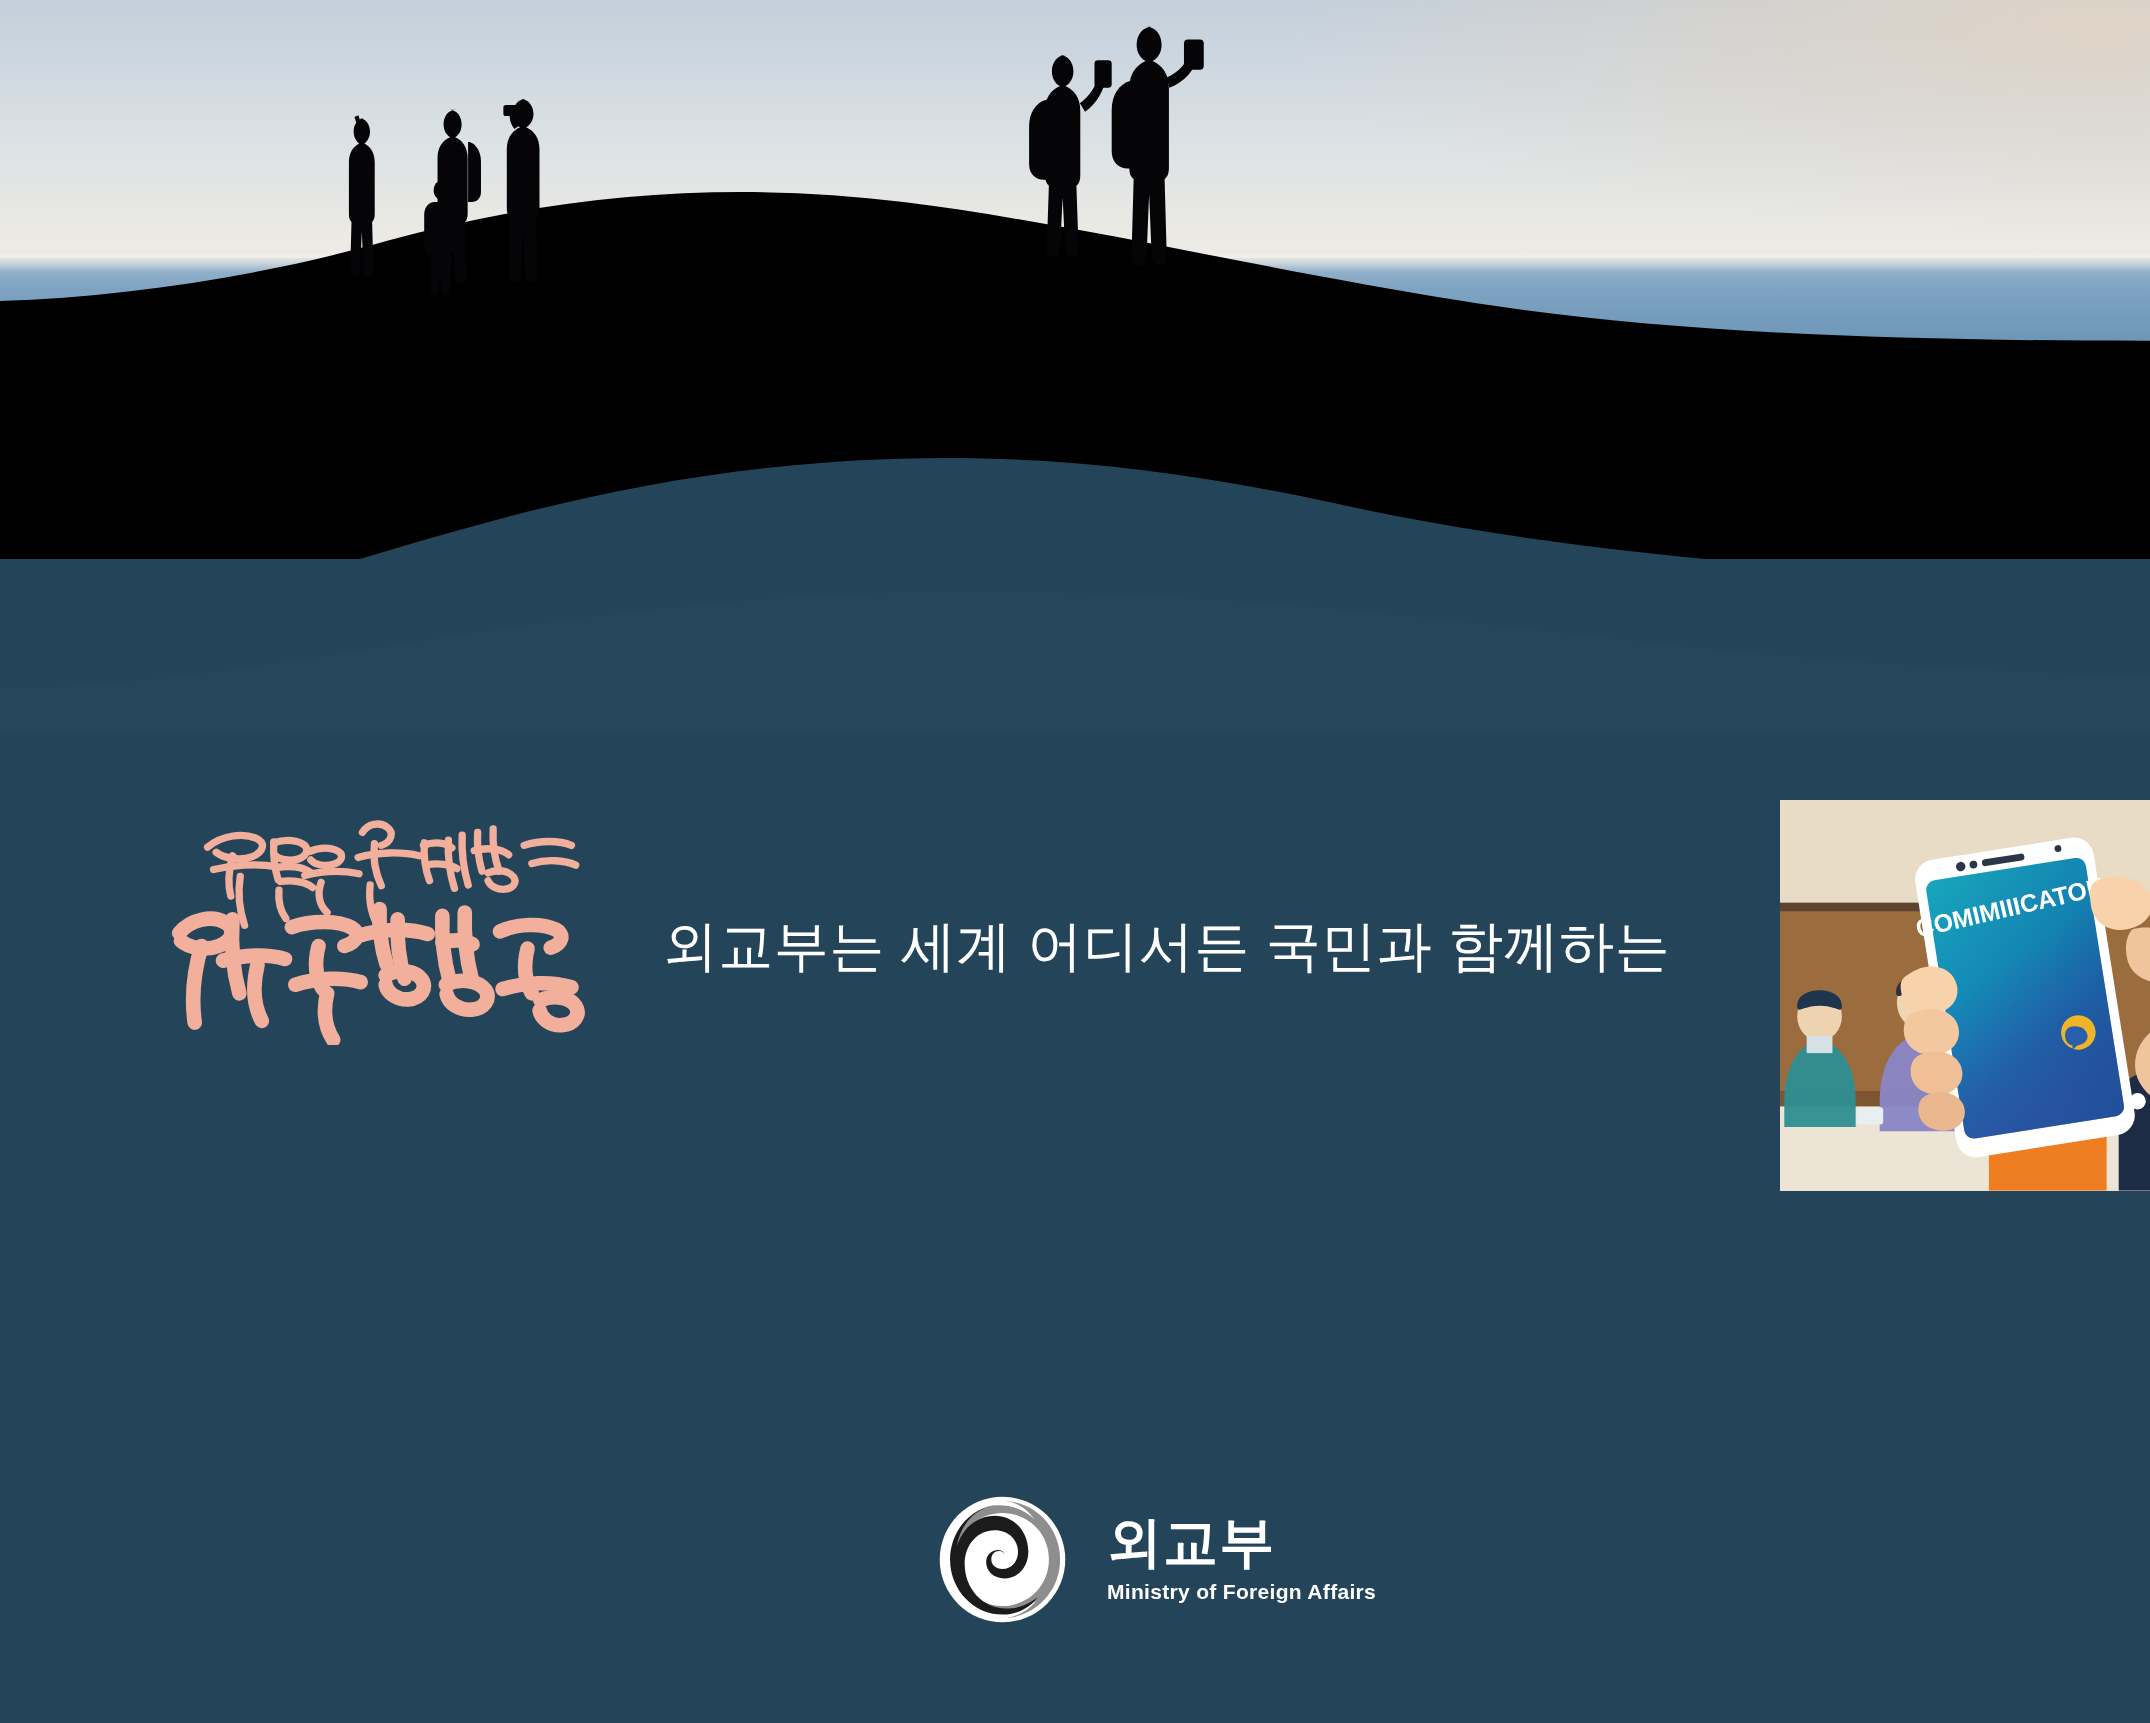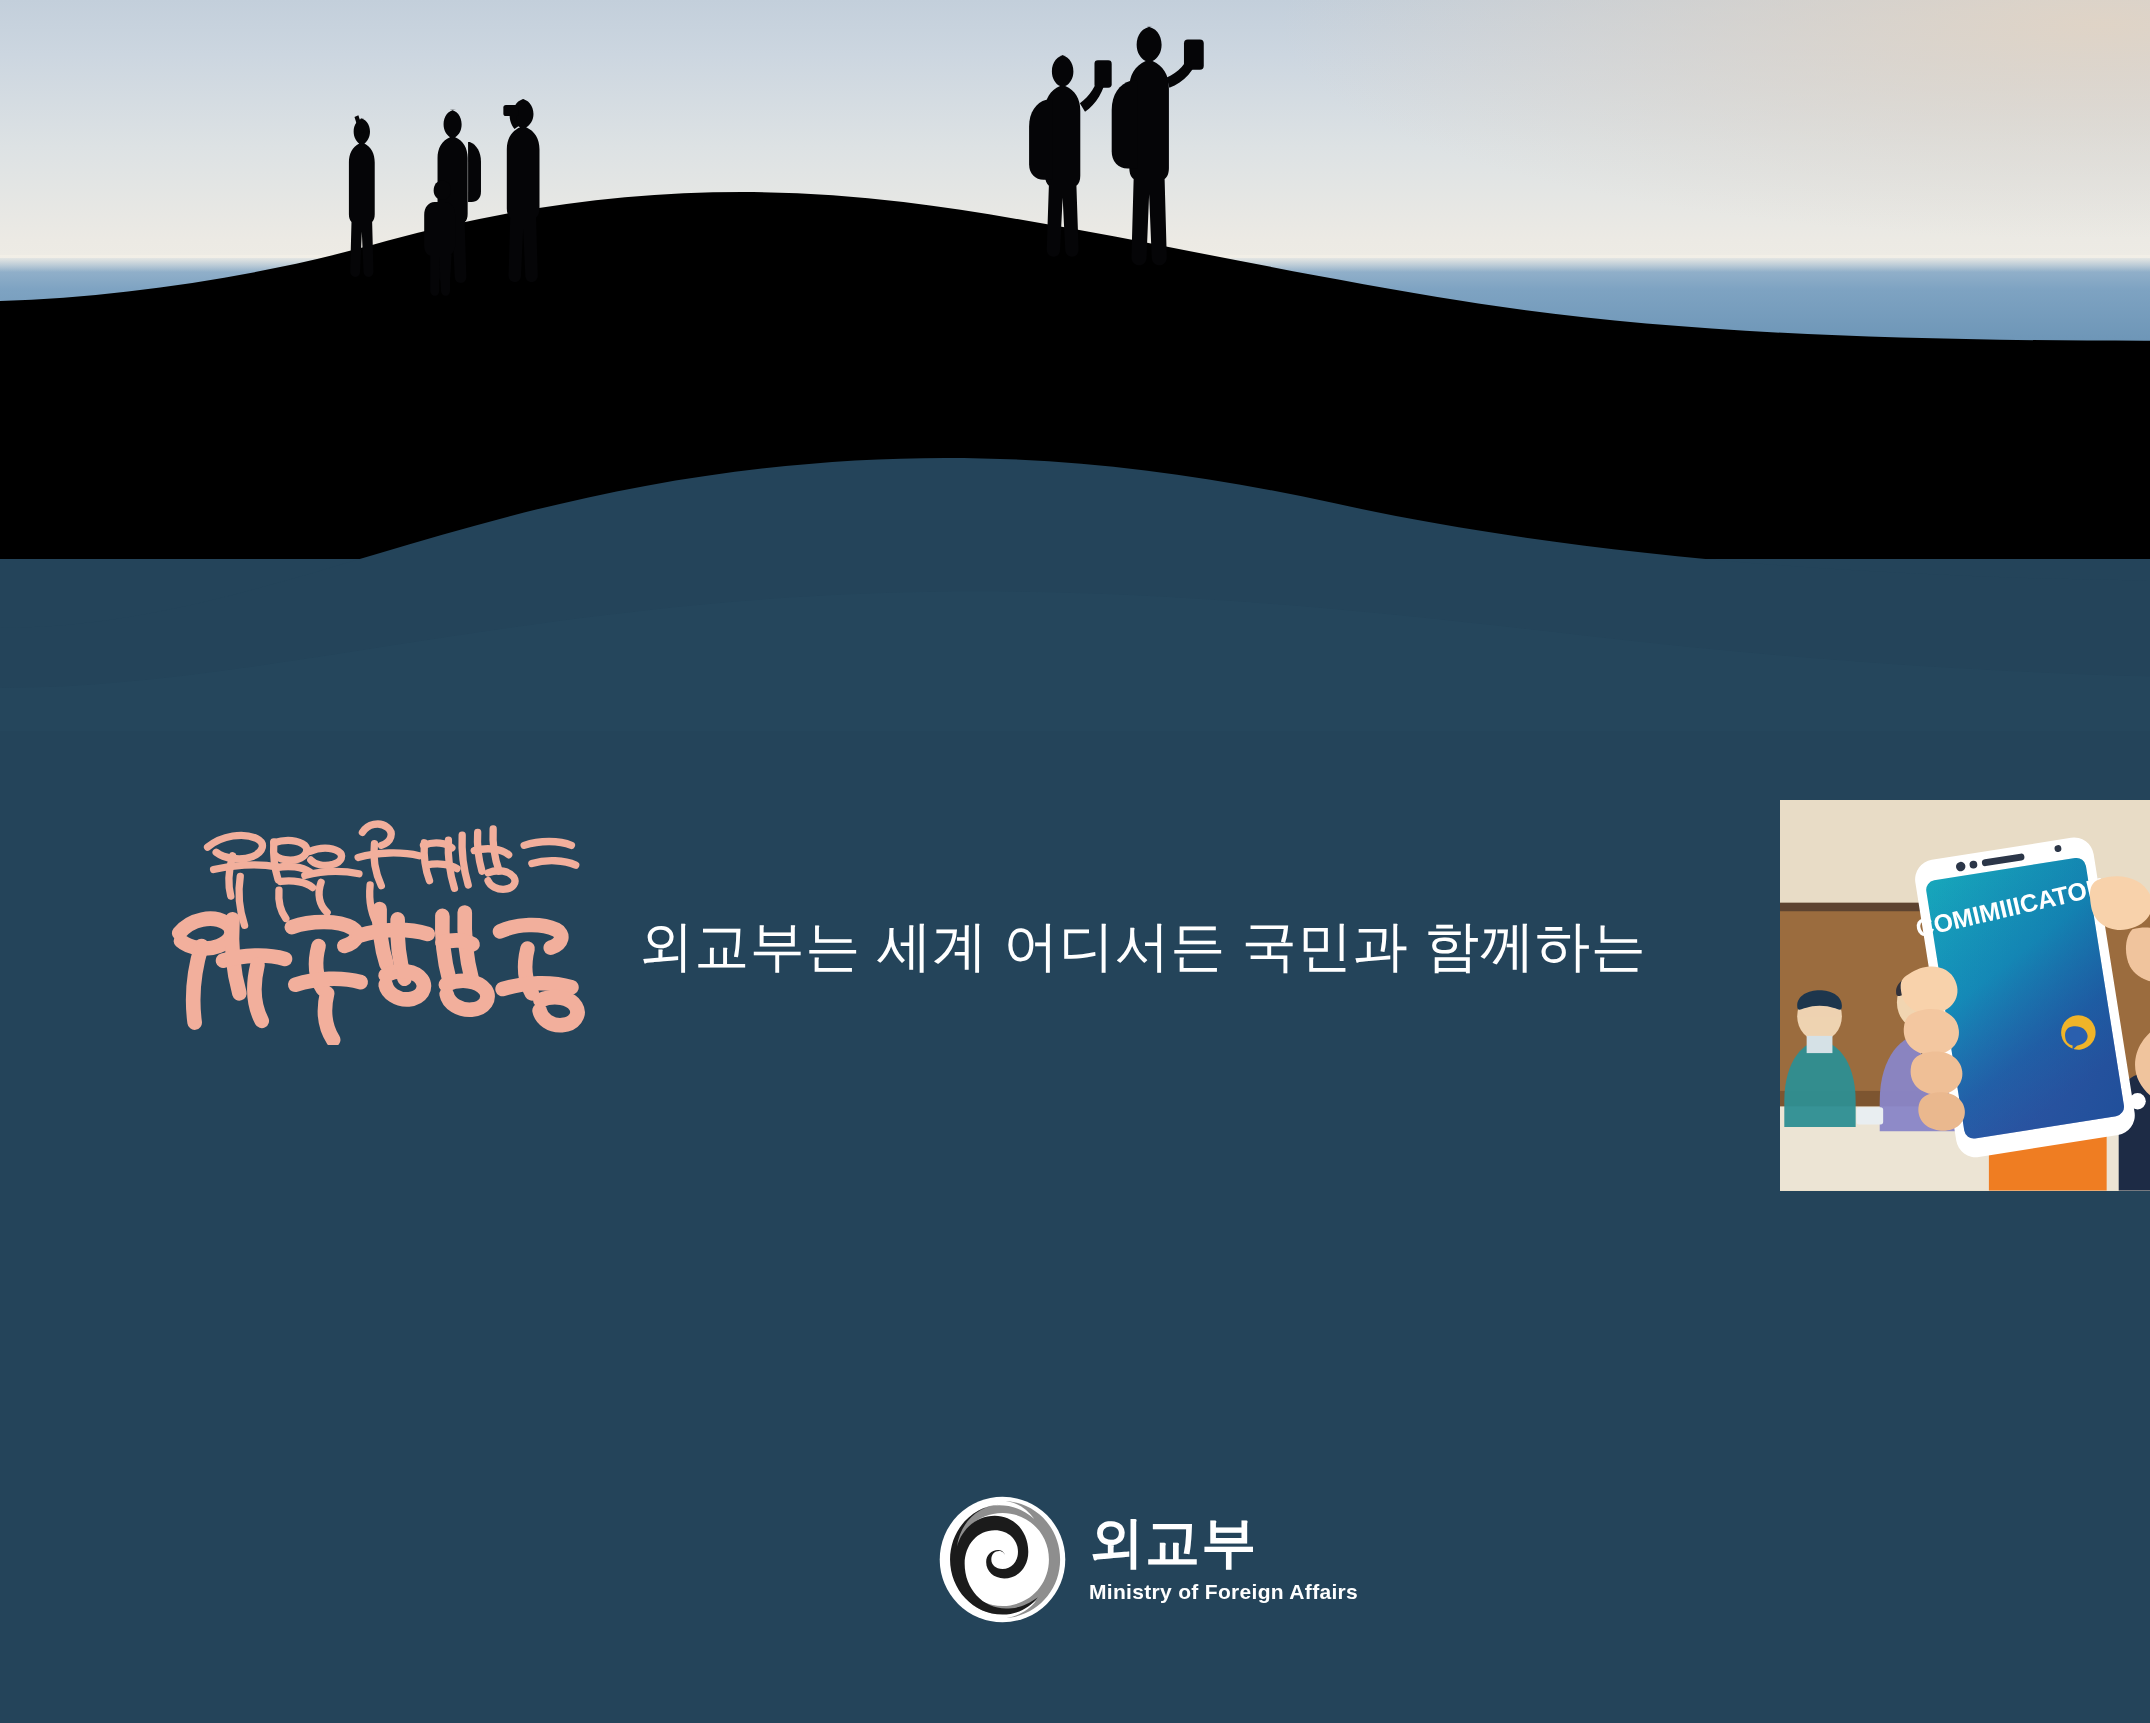--- a/index.html
+++ b/index.html
@@ -81,21 +81,21 @@
   .calligraphy {
     position: absolute;
     left: 168px;
     top: 47px;
     width: 443px;
     height: 241px;
   }
 
   .headline {
     position: absolute;
-    left: 592px;
+    left: 616px;
     top: 146px;
     width: 1101px;
     color: #ffffff;
   }
   .headline-line {
     font-size: 55px;
     line-height: 1.58;
     font-weight: 300;
     letter-spacing: .01em;
     white-space: nowrap;
@@ -116,21 +116,21 @@
 
   
   .footer-logo {
     position: absolute;
     left: 938px;
     top: 1488px;
     width: 456px;
     height: 142px;
     display: flex;
     align-items: center;
-    gap: 22px;
+    gap: 40px;
   }
   .emblem { width: 129px; height: 129px; flex: 0 0 auto; }
   .footer-text { display: flex; flex-direction: column; justify-content: center; }
   .footer-ko {
     font-size: 55px;
     font-weight: 700;
     color: #ffffff;
     line-height: 1.05;
     letter-spacing: .02em;
   }

